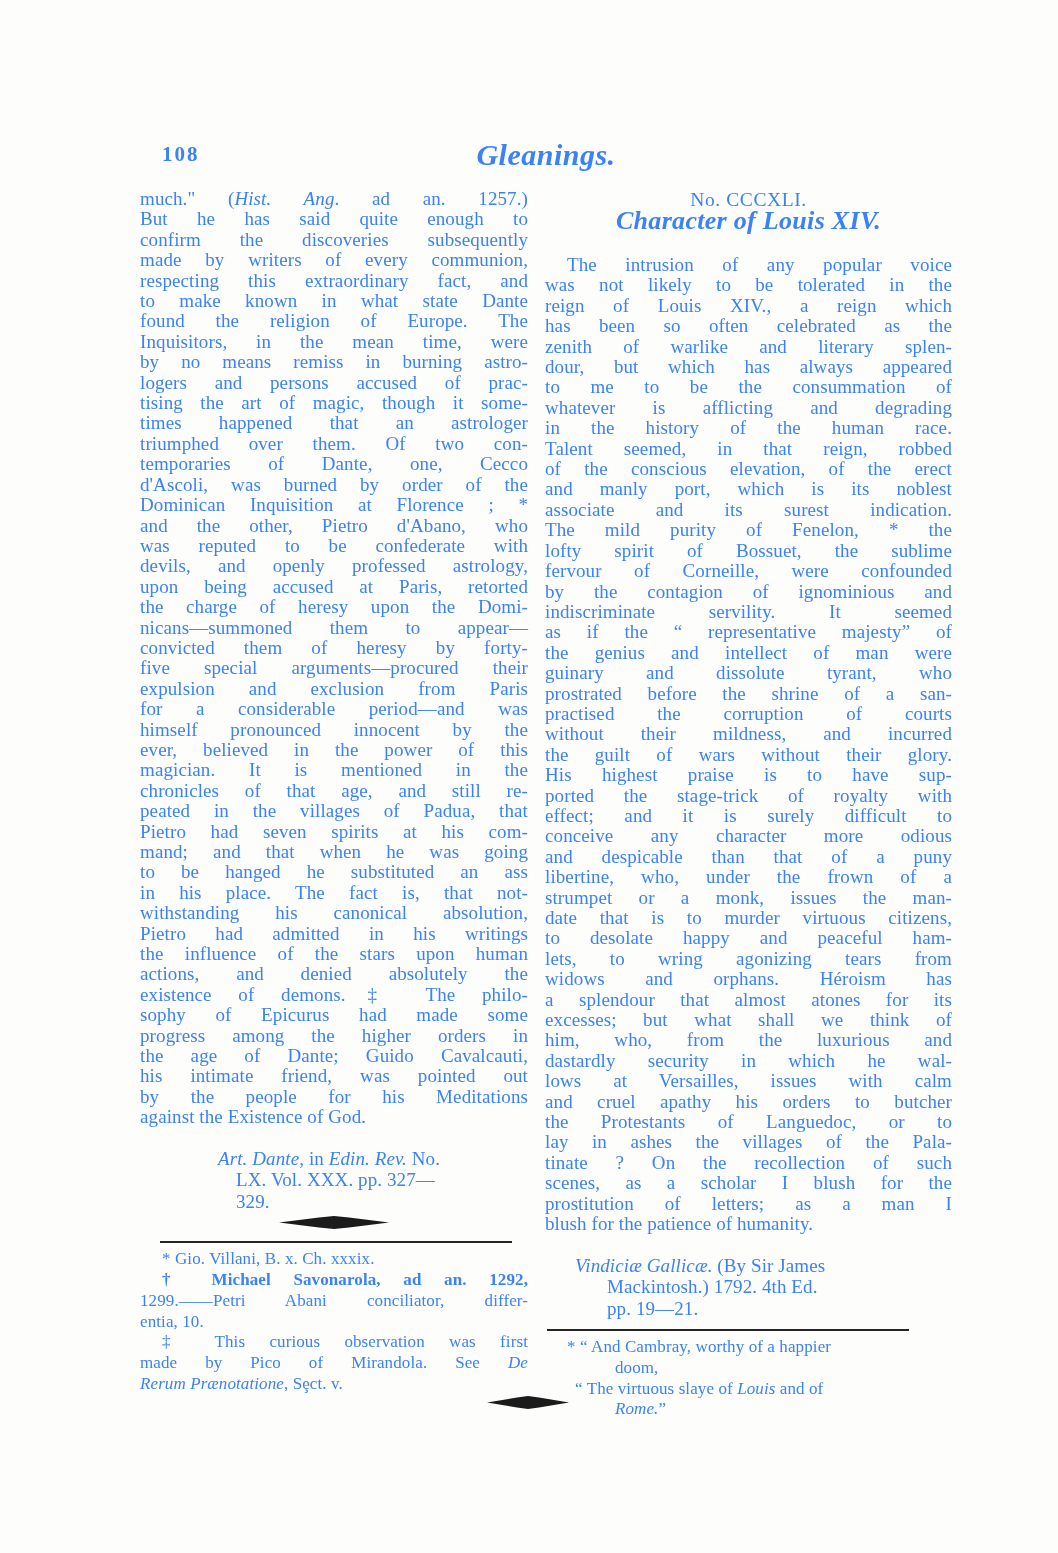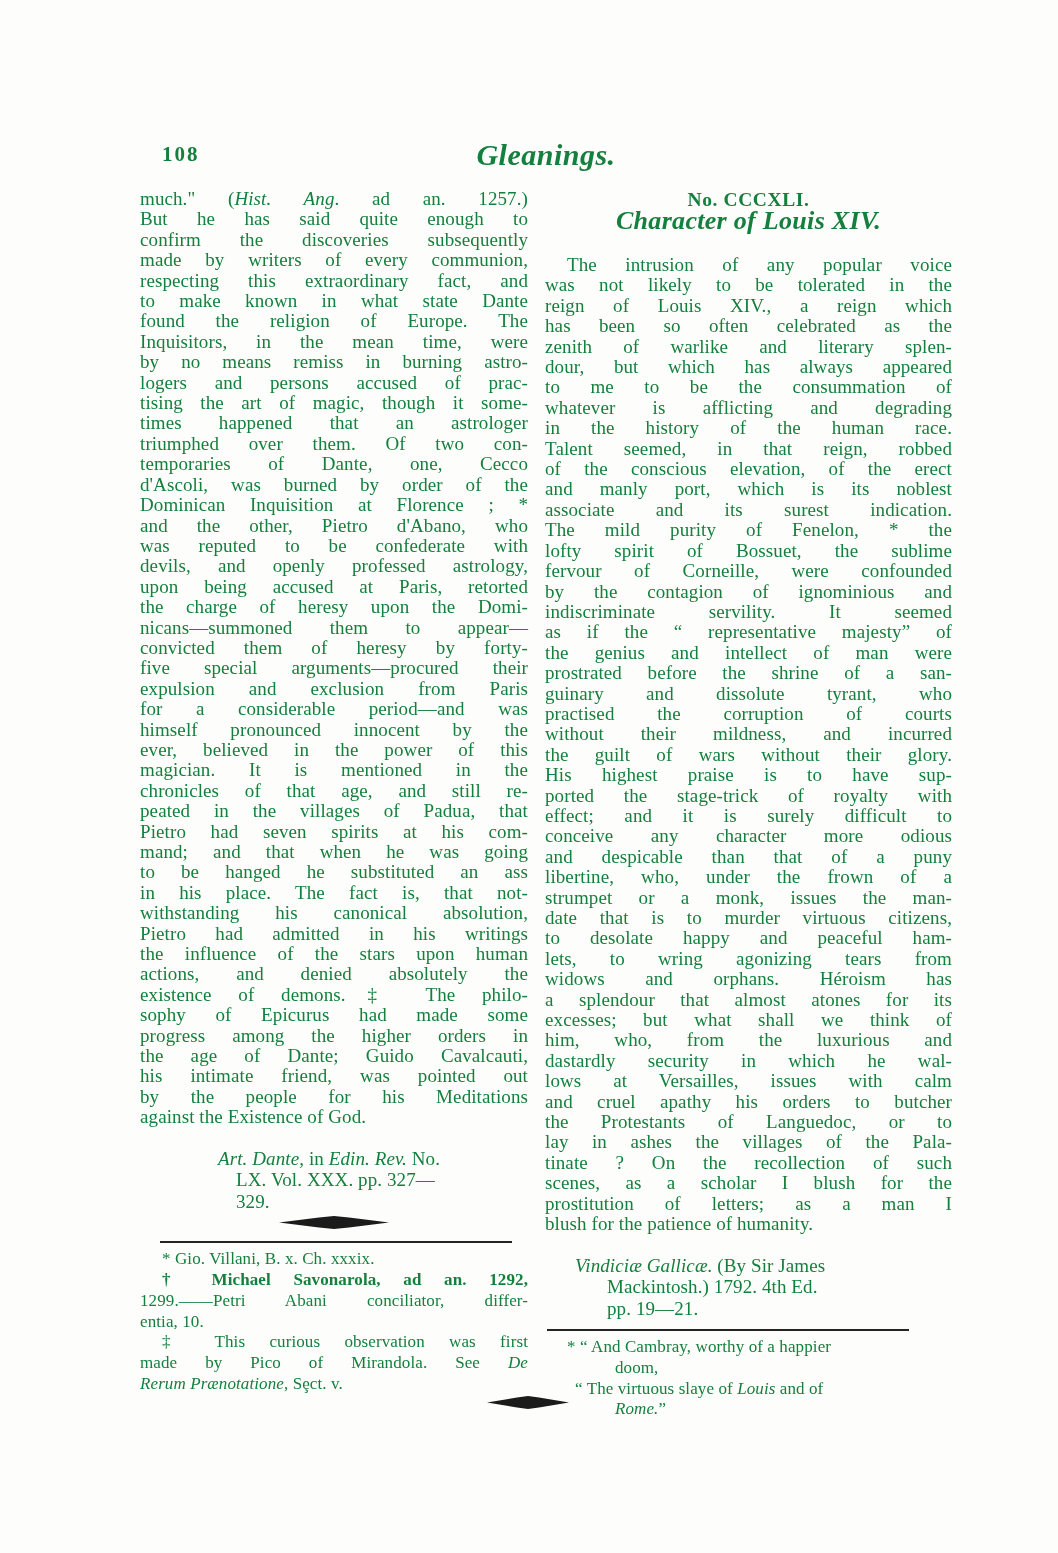--- a/index.html
+++ b/index.html
@@ -1,21 +1,21 @@
 <!DOCTYPE html>
 <html><head>
 <meta charset="utf-8">
 <style>
   html,body { margin:0; padding:0; background:#e9e9e7; }
   .page {
     position:relative;
     width:1058px; height:1553px;
     margin:0 auto;
     background:#fdfdfc;
-    color:#15803d;
+    color:#3b82f6;
     font-family:"Liberation Serif", serif;
     overflow:hidden;
   }
   
   .header {
     position:absolute; top:138px; left:140px; width:812px;
     height:30px;
   }
   .pagenum {
     position:absolute; left:22px; top:4px;
@@ -45,21 +45,20 @@
     letter-spacing:0.1px;
   }
   .line.no-just { text-align:left; text-align-last:auto; }
 
   .cite-block { margin-top:20px; }
   .cite-block .line { line-height:21.5px; }
 
   .art-no {
     text-align:center; font-size:19.5px; line-height:21px;
     letter-spacing:0.6px;
-    font-weight:bold;
   }
   .art-title {
     text-align:center; font-size:26px; line-height:21px;
     font-style:italic; font-weight:bold; letter-spacing:0.3px;
     margin-bottom:4px;
   }
   .ornament { display:block; margin:4px auto 0 auto; }
   .fn-rule {
     height:2px; background:#242424; border:0;
     margin:12px 0 6px 0;
@@ -169,22 +168,22 @@
         <div class="line">of the conscious elevation, of the erect</div>
         <div class="line">and manly port, which is its noblest</div>
         <div class="line">associate and its surest indication.</div>
         <div class="line">The mild purity of Fenelon, * the</div>
         <div class="line">lofty spirit of Bossuet, the sublime</div>
         <div class="line">fervour of Corneille, were confounded</div>
         <div class="line">by the contagion of ignominious and</div>
         <div class="line">indiscriminate servility.   It seemed</div>
         <div class="line">as if the “ representative majesty” of</div>
         <div class="line">the genius and intellect of man were</div>
+        <div class="line">guinary and dissolute tyrant, who</div>
         <div class="line">prostrated before the shrine of a san-</div>
-        <div class="line">guinary and dissolute tyrant, who</div>
         <div class="line">practised the corruption of courts</div>
         <div class="line">without their mildness, and incurred</div>
         <div class="line">the guilt of wars without their glory.</div>
         <div class="line">His highest praise is to have sup-</div>
         <div class="line">ported the stage-trick of royalty with</div>
         <div class="line">effect; and it is surely difficult to</div>
         <div class="line">conceive any character more odious</div>
         <div class="line">and despicable than that of a puny</div>
         <div class="line">libertine, who, under the frown of a</div>
         <div class="line">strumpet or a monk, issues the man-</div>

